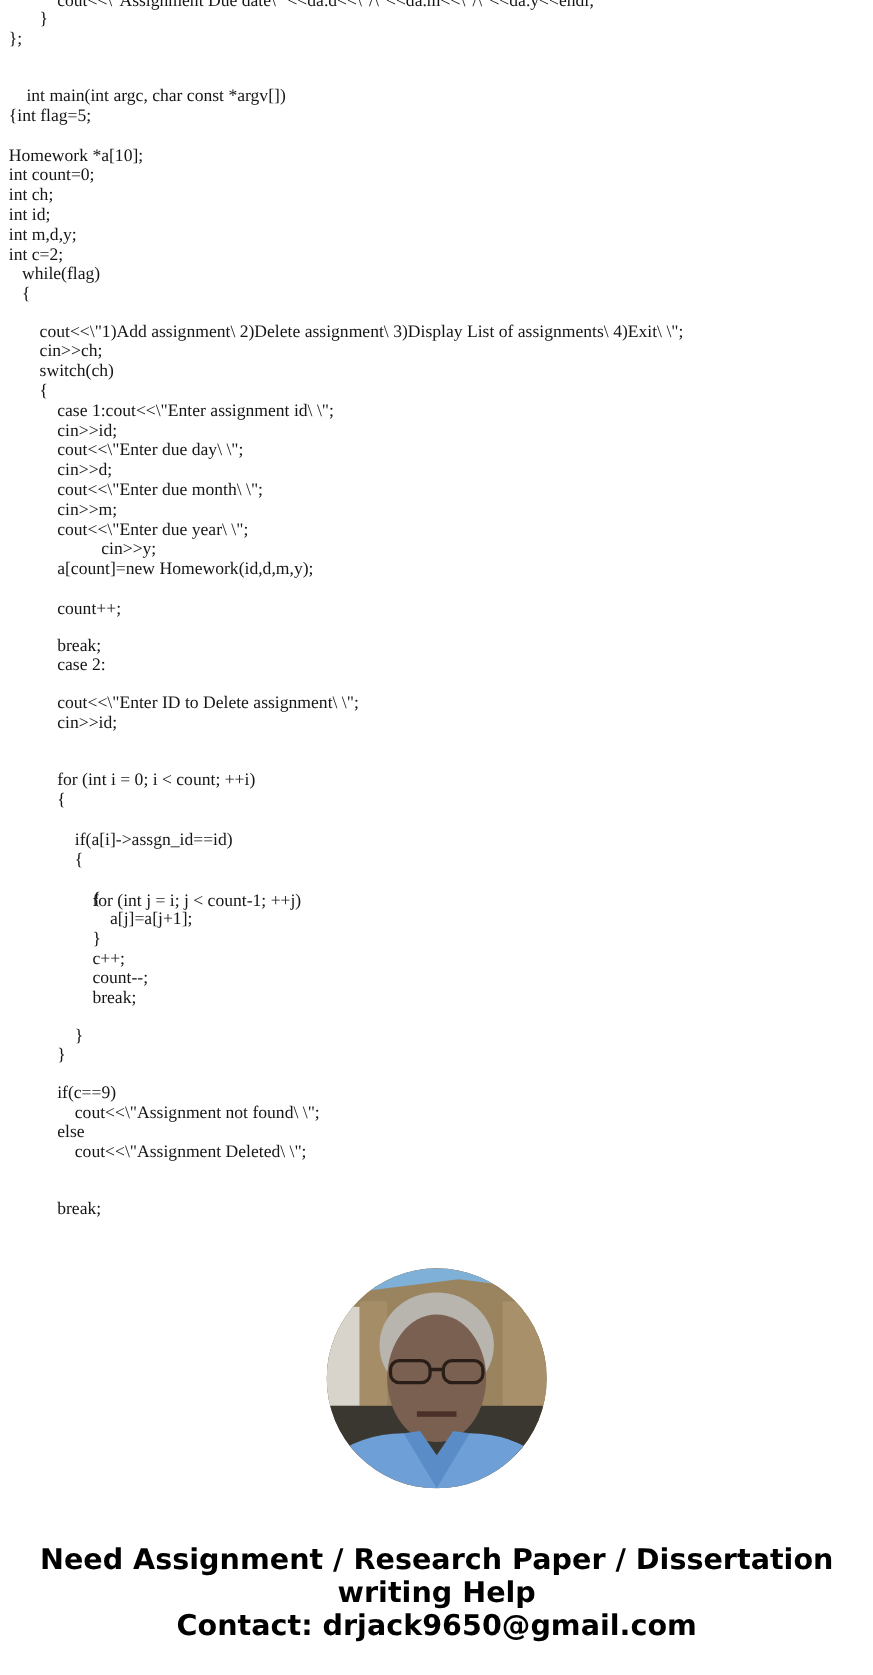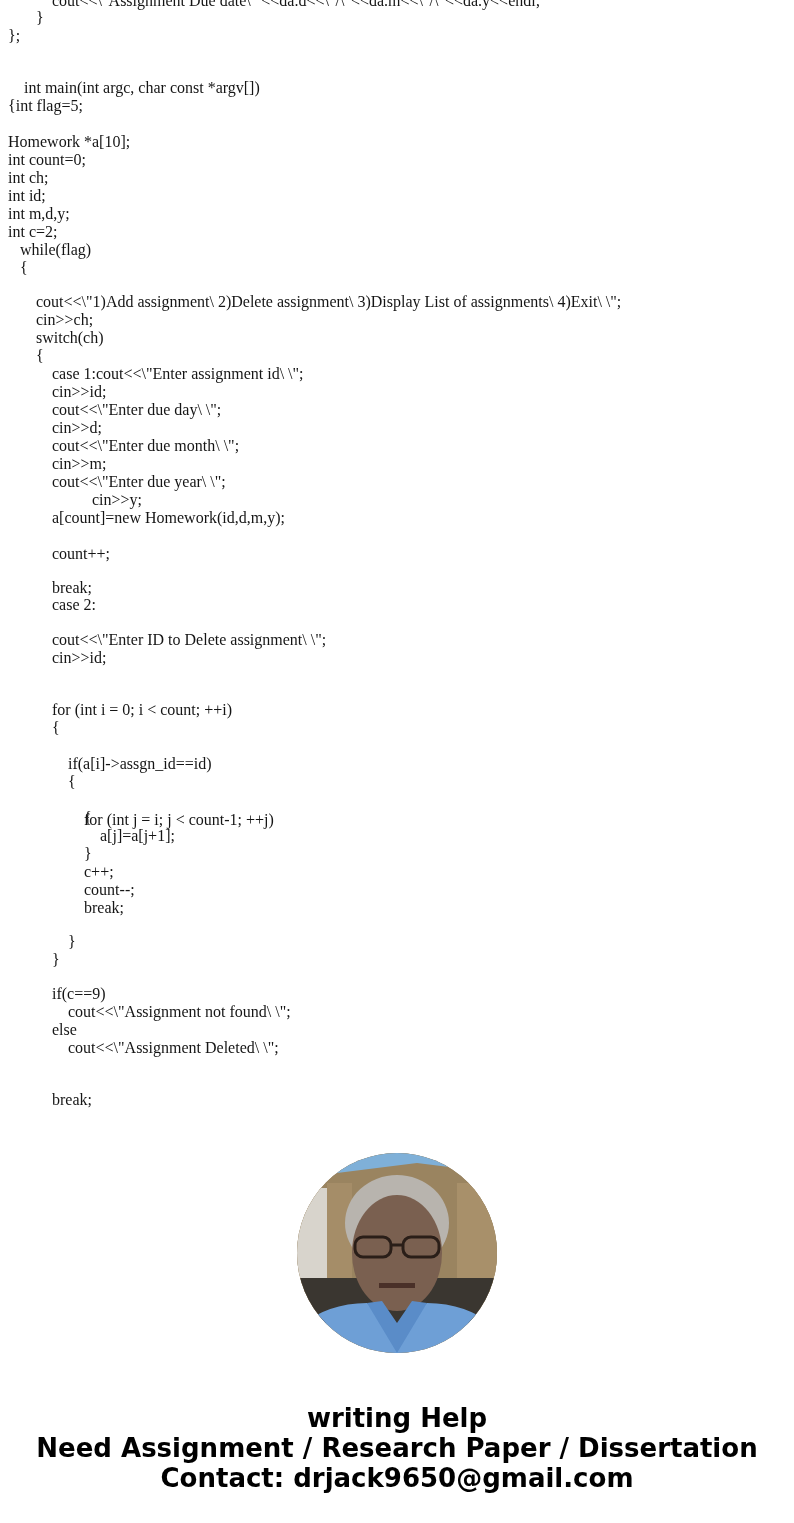--- a/index.html
+++ b/index.html
@@ -93,16 +93,16 @@
     <rect x="58" y="84" width="36" height="20" rx="8" fill="none" stroke="#2a1e18" stroke-width="3"></rect>
     <rect x="106" y="84" width="36" height="20" rx="8" fill="none" stroke="#2a1e18" stroke-width="3"></rect>
     <line x1="94" y1="92" x2="106" y2="92" stroke="#2a1e18" stroke-width="3"></line>
     <rect x="82" y="130" width="36" height="5" fill="#4a3028"></rect>
     <path d="M0,200 L0,175 Q30,150 70,150 L100,175 L130,150 Q170,150 200,175 L200,200 Z" fill="#6e9fd6"></path>
     <path d="M70,150 L100,200 L130,150 L115,148 L100,170 L85,148 Z" fill="#5a8cc8"></path>
   </svg>
 </div>
 
 <div class="promo">
+  <div>Need Assignment / Research Paper / Dissertation</div>
   <div>writing Help</div>
-  <div>Need Assignment / Research Paper / Dissertation</div>
   <div>Contact: drjack9650@gmail.com</div>
 </div>
 
 </body></html>

